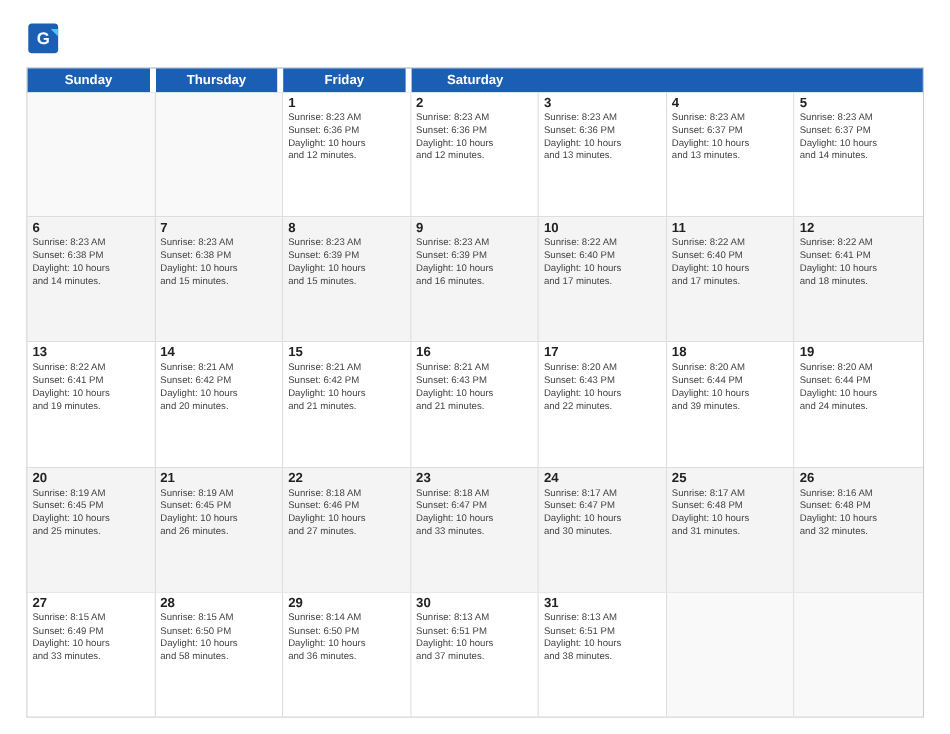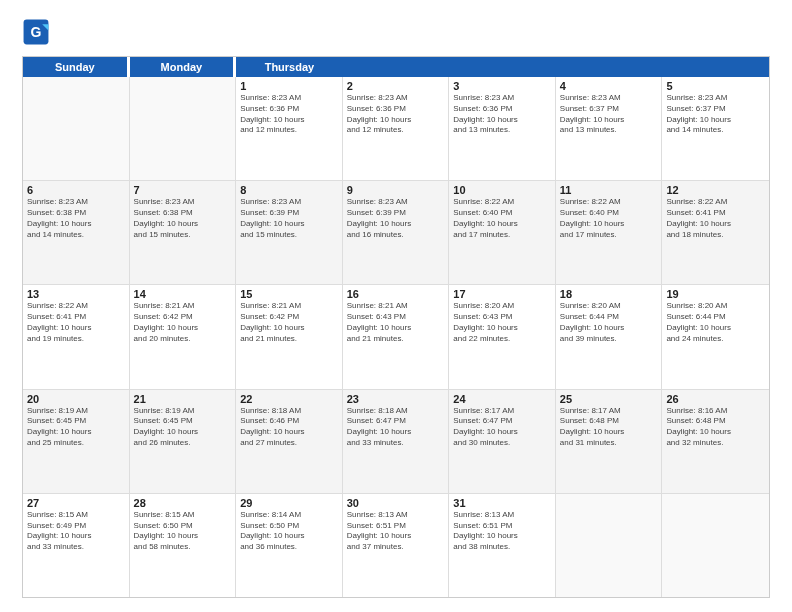--- a/index.html
+++ b/index.html
@@ -64,21 +64,21 @@
       display: grid;
       grid-template-columns: repeat(7, 1fr);
       background: #1a5fb4;
     }
     .cal-header-cell {
       color: #fff;
       font-size: 11px;
       font-weight: bold;
       text-align: center;
       padding: 4px 2px;
-      border-right: 3px solid #ffffff;
+      border-right: 5px solid #ffffff;
     }
     .cal-header-cell:last-child { border-right: none; }
     .cal-body {
       flex: 1;
       display: flex;
       flex-direction: column;
     }
     .cal-row {
       display: grid;
       grid-template-columns: repeat(7, 1fr);
@@ -127,22 +127,23 @@
     </div>
     <div class="title-block">
       <div class="main-title"></div>
       <div class="subtitle"></div>
     </div>
   </div>
 
   <div class="calendar">
     <div class="cal-header">
     <div class="cal-header-cell">Sunday</div>
-        <div class="cal-header-cell">Monday</div>
         <div class="cal-header-cell">Thursday</div>
+        <div class="cal-header-cell">Friday</div>
+        <div class="cal-header-cell">Saturday</div>
       </div>
     <div class="cal-body">
     <div class="cal-row">
           <div class="cal-cell empty"></div>
           <div class="cal-cell empty"></div>
           <div class="cal-cell">
             <div class="day-num">1</div>
             <div class="cell-text">Sunrise: 8:23 AM</div>
             <div class="cell-text">Sunset: 6:36 PM</div>
             <div class="cell-text">Daylight: 10 hours</div>

